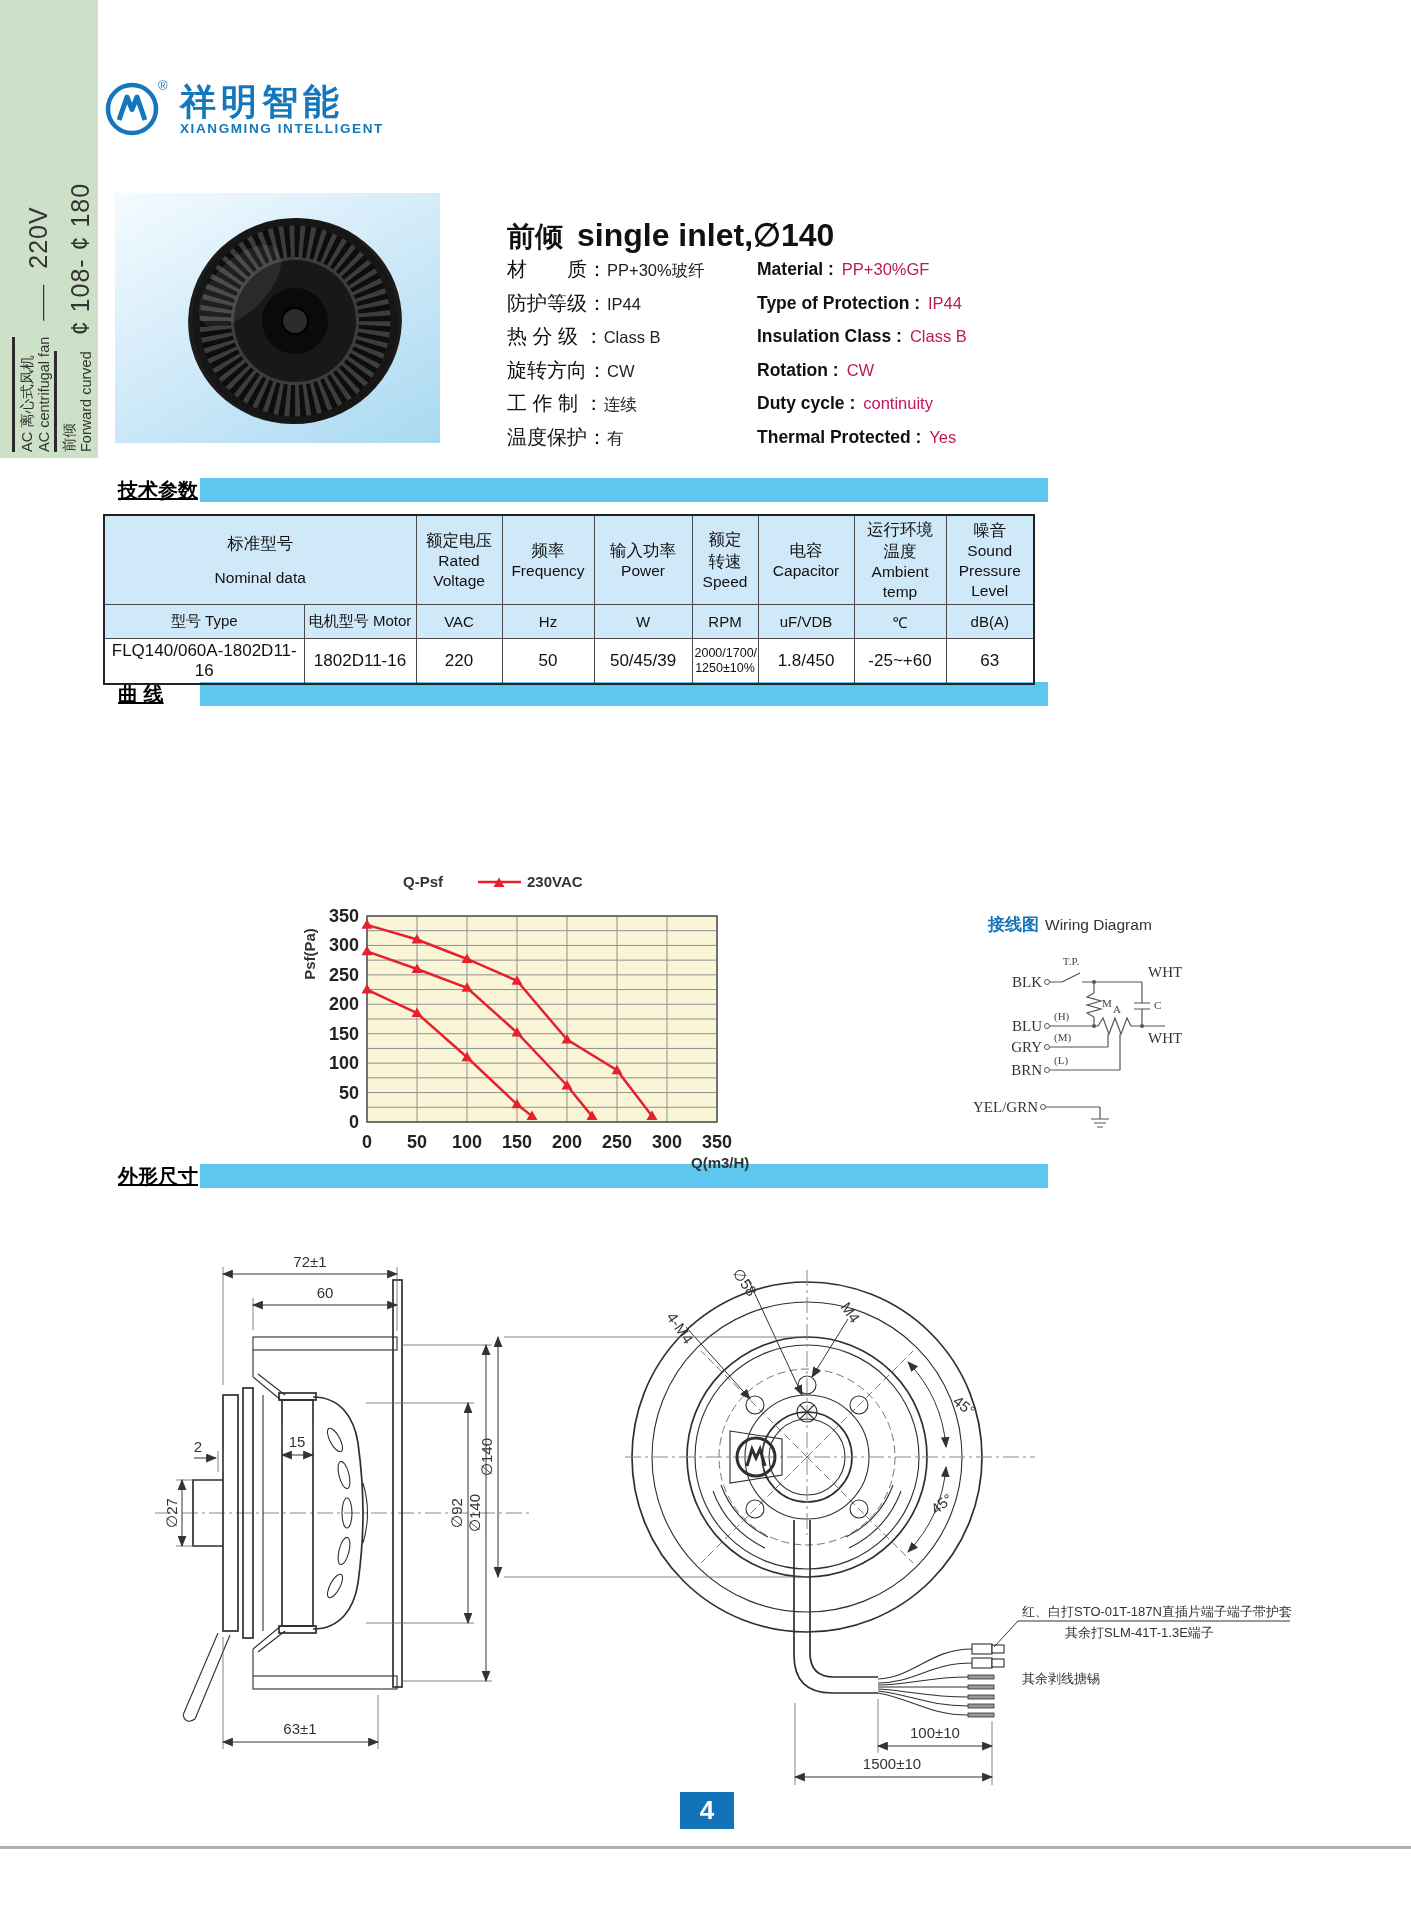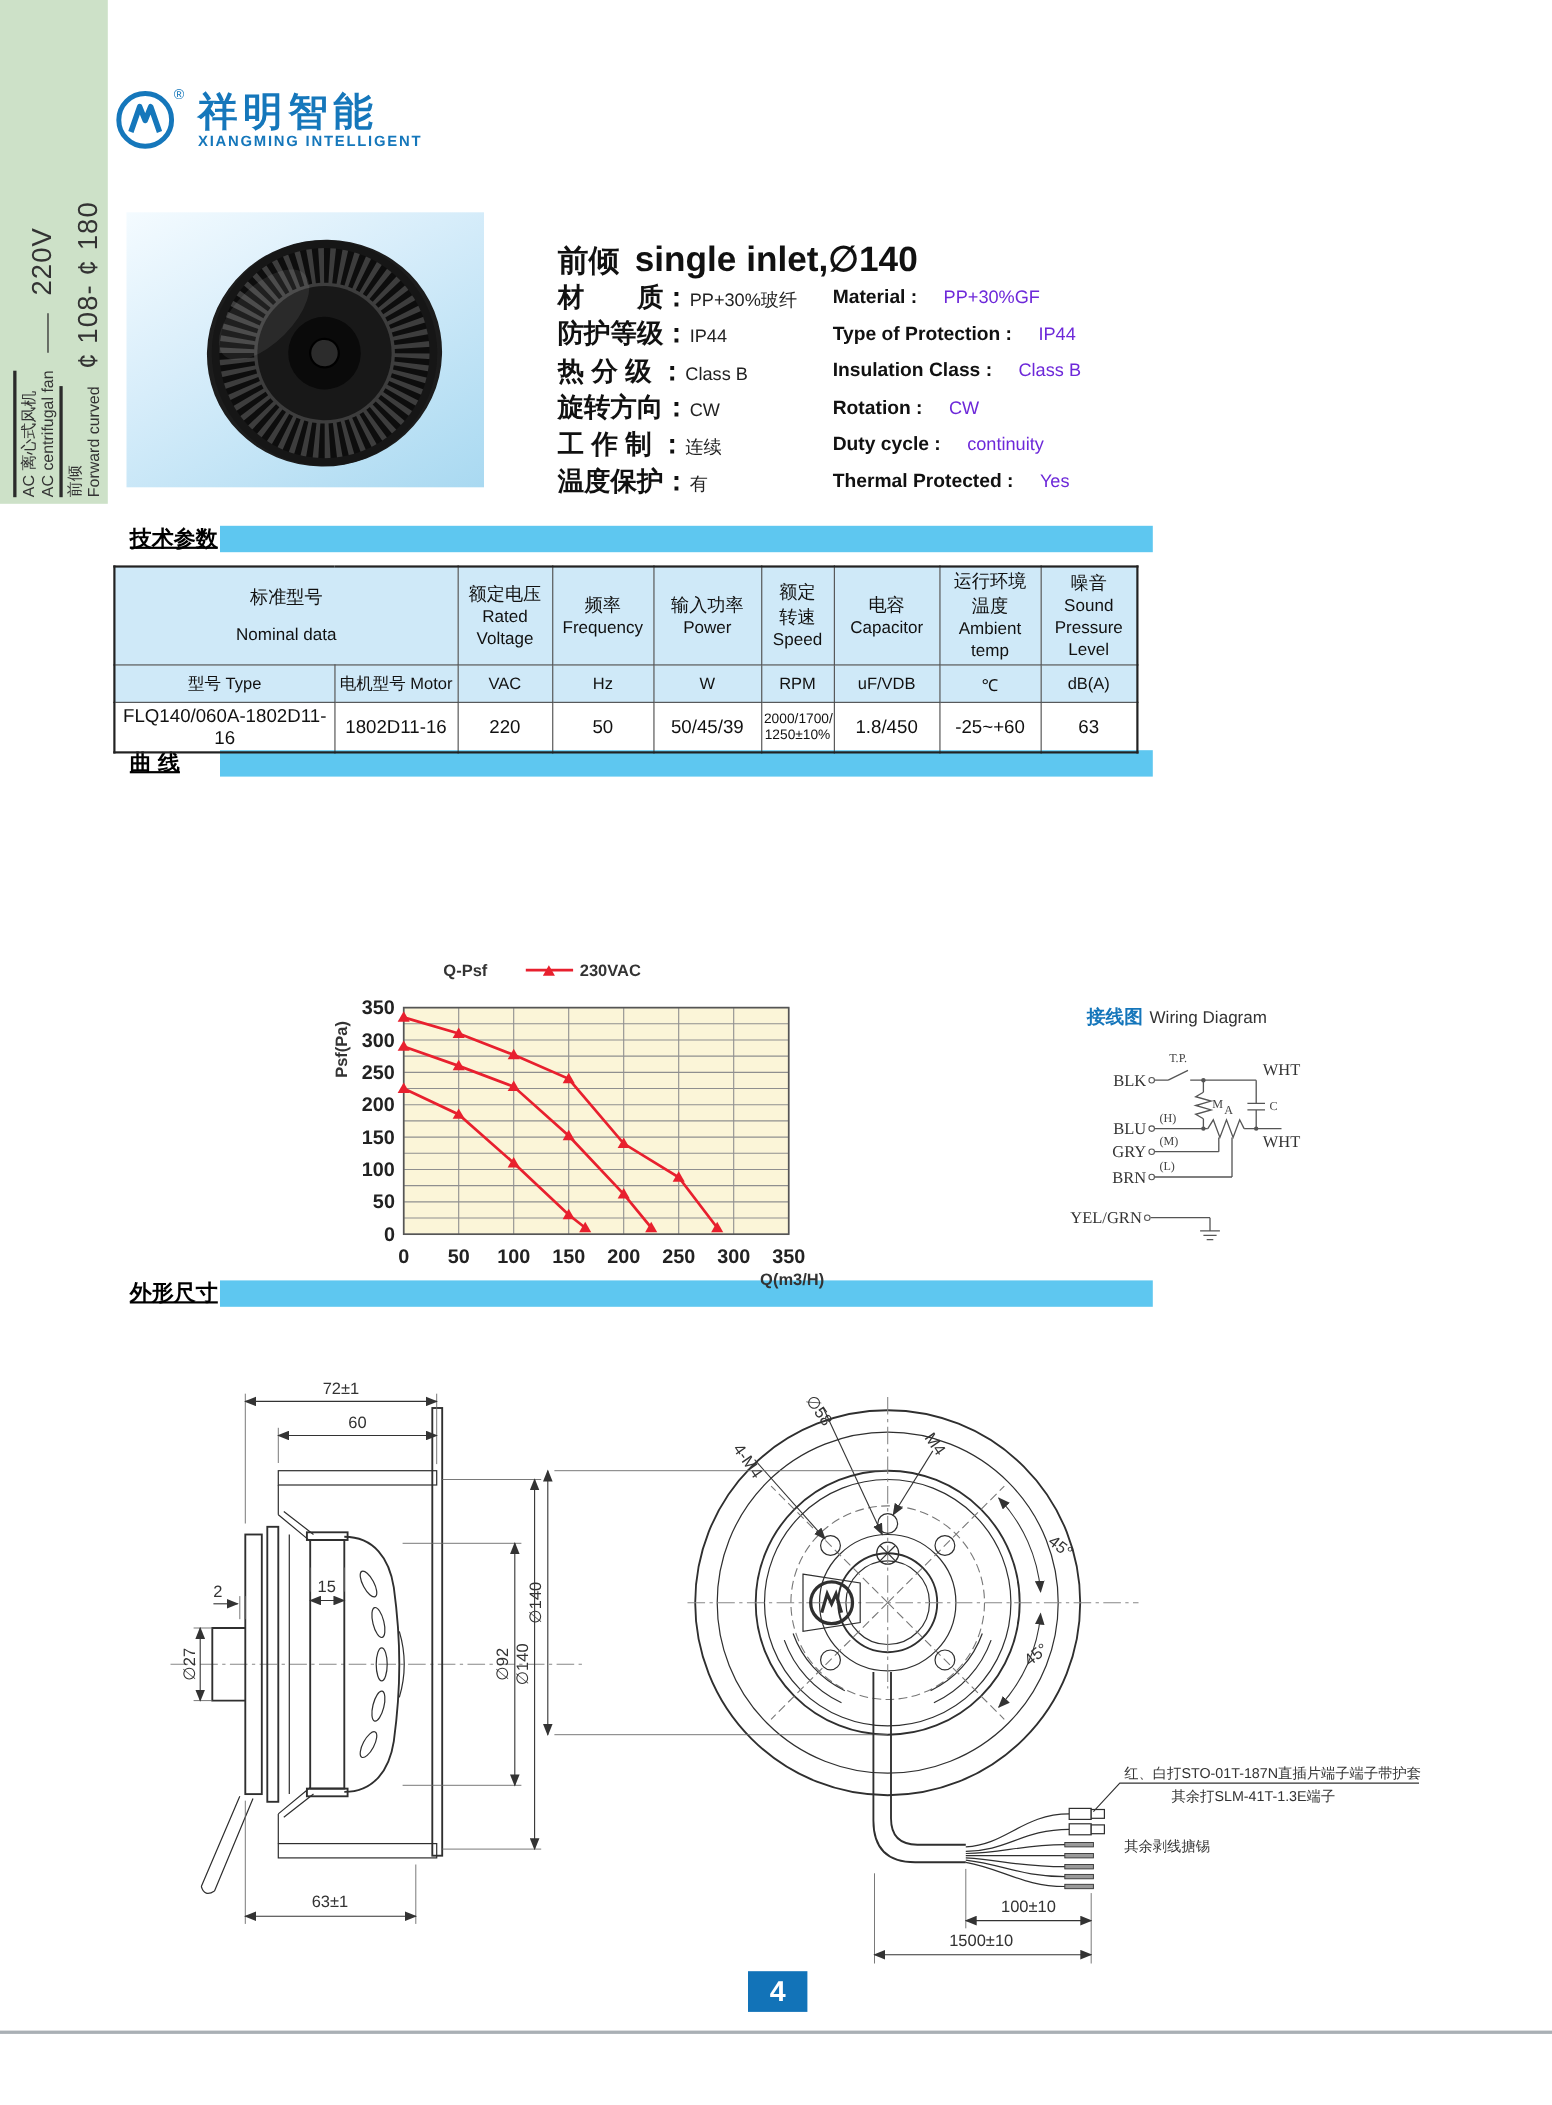--- a/index.html
+++ b/index.html
@@ -24,25 +24,25 @@
   
   #title{position:absolute;left:505px;top:165px;white-space:nowrap;}
   #title .zh{font-size:40px;font-weight:bold;color:#1576bb;}
   #title .en{font-size:32px;font-weight:600;color:#1a1a1a;margin-left:10px;}
   #subtitle{position:absolute;left:507px;top:216px;white-space:nowrap;}
   #subtitle .zh{font-size:28px;font-weight:bold;color:#111;}
   #subtitle .en{font-size:32px;font-weight:bold;color:#111;margin-left:14px;}
   #specs{position:absolute;left:507px;top:253px;width:600px;}
   .spec-row{display:flex;height:33.5px;align-items:center;}
   .spec-zh{width:250px;white-space:nowrap;}
-  .spec-zh .lbl{font-size:24px;font-weight:bold;color:#111;}
+  .spec-zh .lbl{font-size:20px;font-weight:normal;color:#111;}
   .spec-zh .val{font-size:16.5px;color:#222;}
   .spec-en{white-space:nowrap;}
   .spec-en .lbl{font-size:17.5px;font-weight:bold;color:#111;}
-  .spec-en .val{font-size:16.5px;color:#6d28d9;margin-left:24px;}
+  .spec-en .val{font-size:16.5px;color:#be185d;margin-left:8px;}
   
   .sec{position:absolute;left:118px;height:24px;}
   .sec .lab{position:absolute;left:0;top:0;font-size:20px;font-weight:bold;color:#000;line-height:24px;white-space:nowrap;text-decoration:underline;}
   .sec .bar{position:absolute;left:82px;top:0;width:848px;height:24px;background:#5ec7f0;}
   #sec-tech{top:478px;}
   #sec-curve{top:682px;}
   #sec-dims{top:1164px;}
   
   #techtable{position:absolute;left:103px;top:514px;border-collapse:collapse;table-layout:fixed;width:930px;}
   #techtable td{border:1px solid #4a4a4a;text-align:center;vertical-align:middle;padding:2px;}

